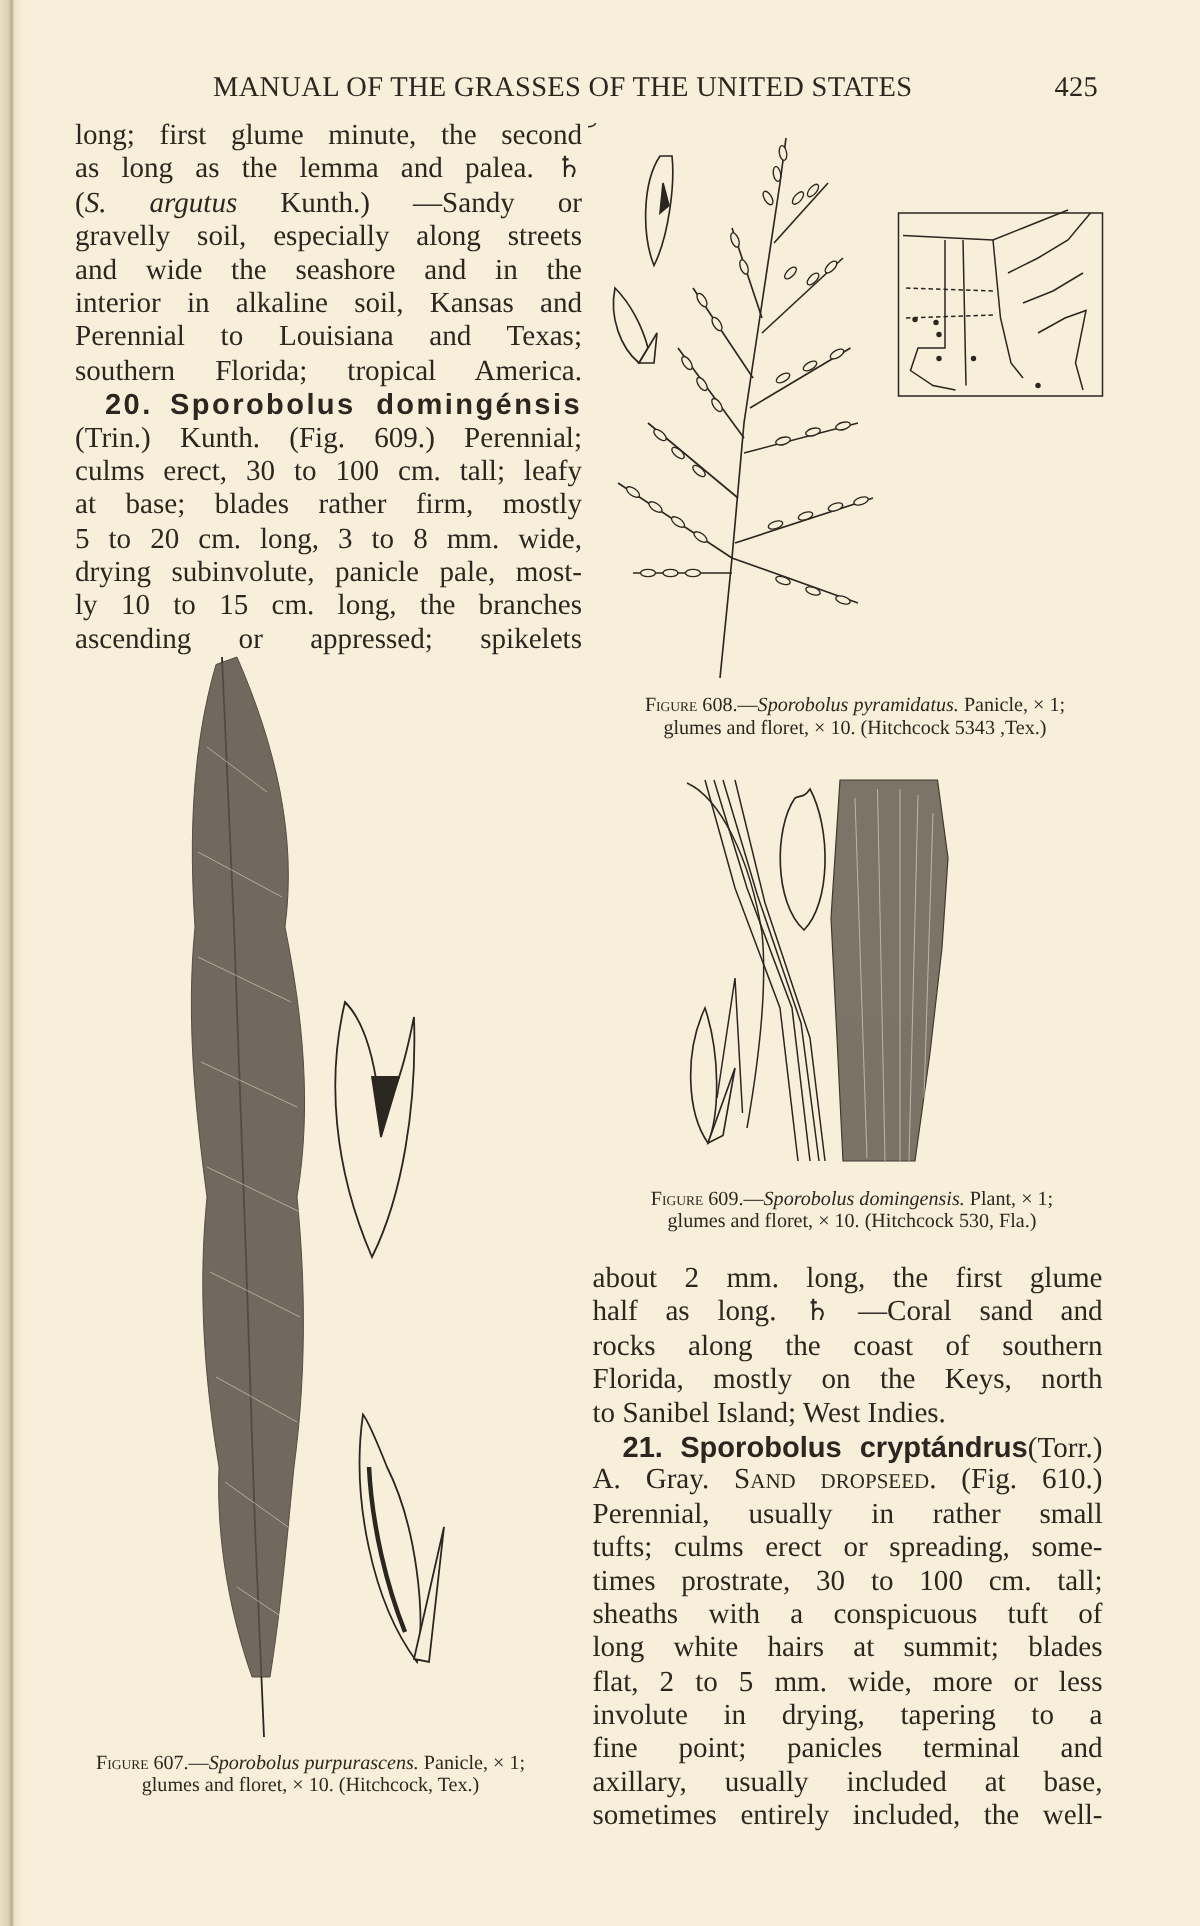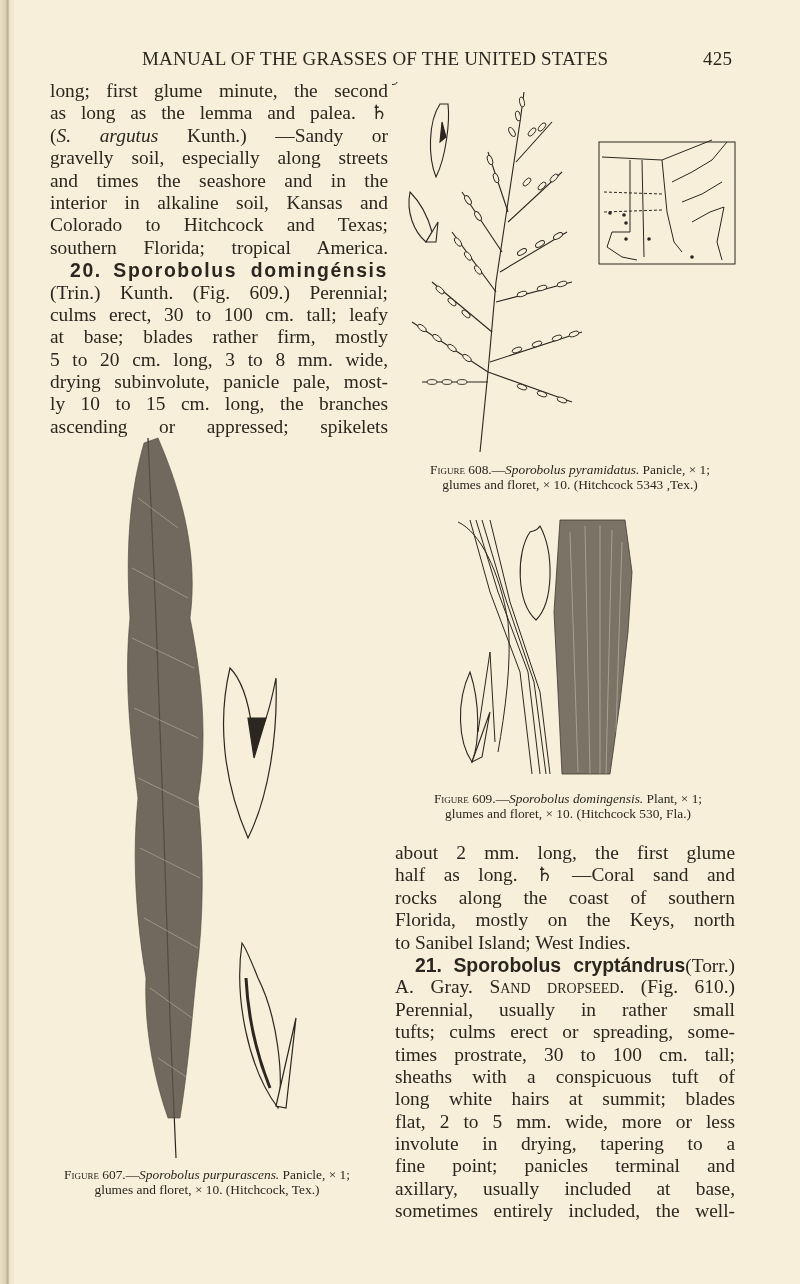--- a/index.html
+++ b/index.html
@@ -49,23 +49,23 @@
 <div class="header">
   <span class="title">MANUAL OF THE GRASSES OF THE UNITED STATES</span>
   <span class="pageno">425</span>
 </div>
 
 <div class="textblock" id="col-left">
   <span class="line">long; first glume minute, the second</span>
   <span class="line">as long as the lemma and palea.  ♄</span>
   <span class="line">(<i>S. argutus</i> Kunth.) —Sandy or</span>
   <span class="line">gravelly soil, especially along streets</span>
-  <span class="line">and times the seashore and in the</span>
+  <span class="line">and wide the seashore and in the</span>
   <span class="line">interior in alkaline soil, Kansas and</span>
-  <span class="line">Colorado to Hitchcock and Texas;</span>
+  <span class="line">Perennial to Louisiana and Texas;</span>
   <span class="line">southern Florida; tropical America.</span>
   <span class="line" style="padding-left:20px;box-sizing:border-box;">
     <span class="bold-sans">20.</span>
     <span class="bold-sans">Sporobolus domingénsis</span>
   </span>
   <span class="line">(Trin.) Kunth. (Fig. 609.) Perennial;</span>
   <span class="line">culms erect, 30 to 100 cm. tall; leafy</span>
   <span class="line">at base; blades rather firm, mostly</span>
   <span class="line">5 to 20 cm. long, 3 to 8 mm. wide,</span>
   <span class="line">drying subinvolute, panicle pale, most-</span>

